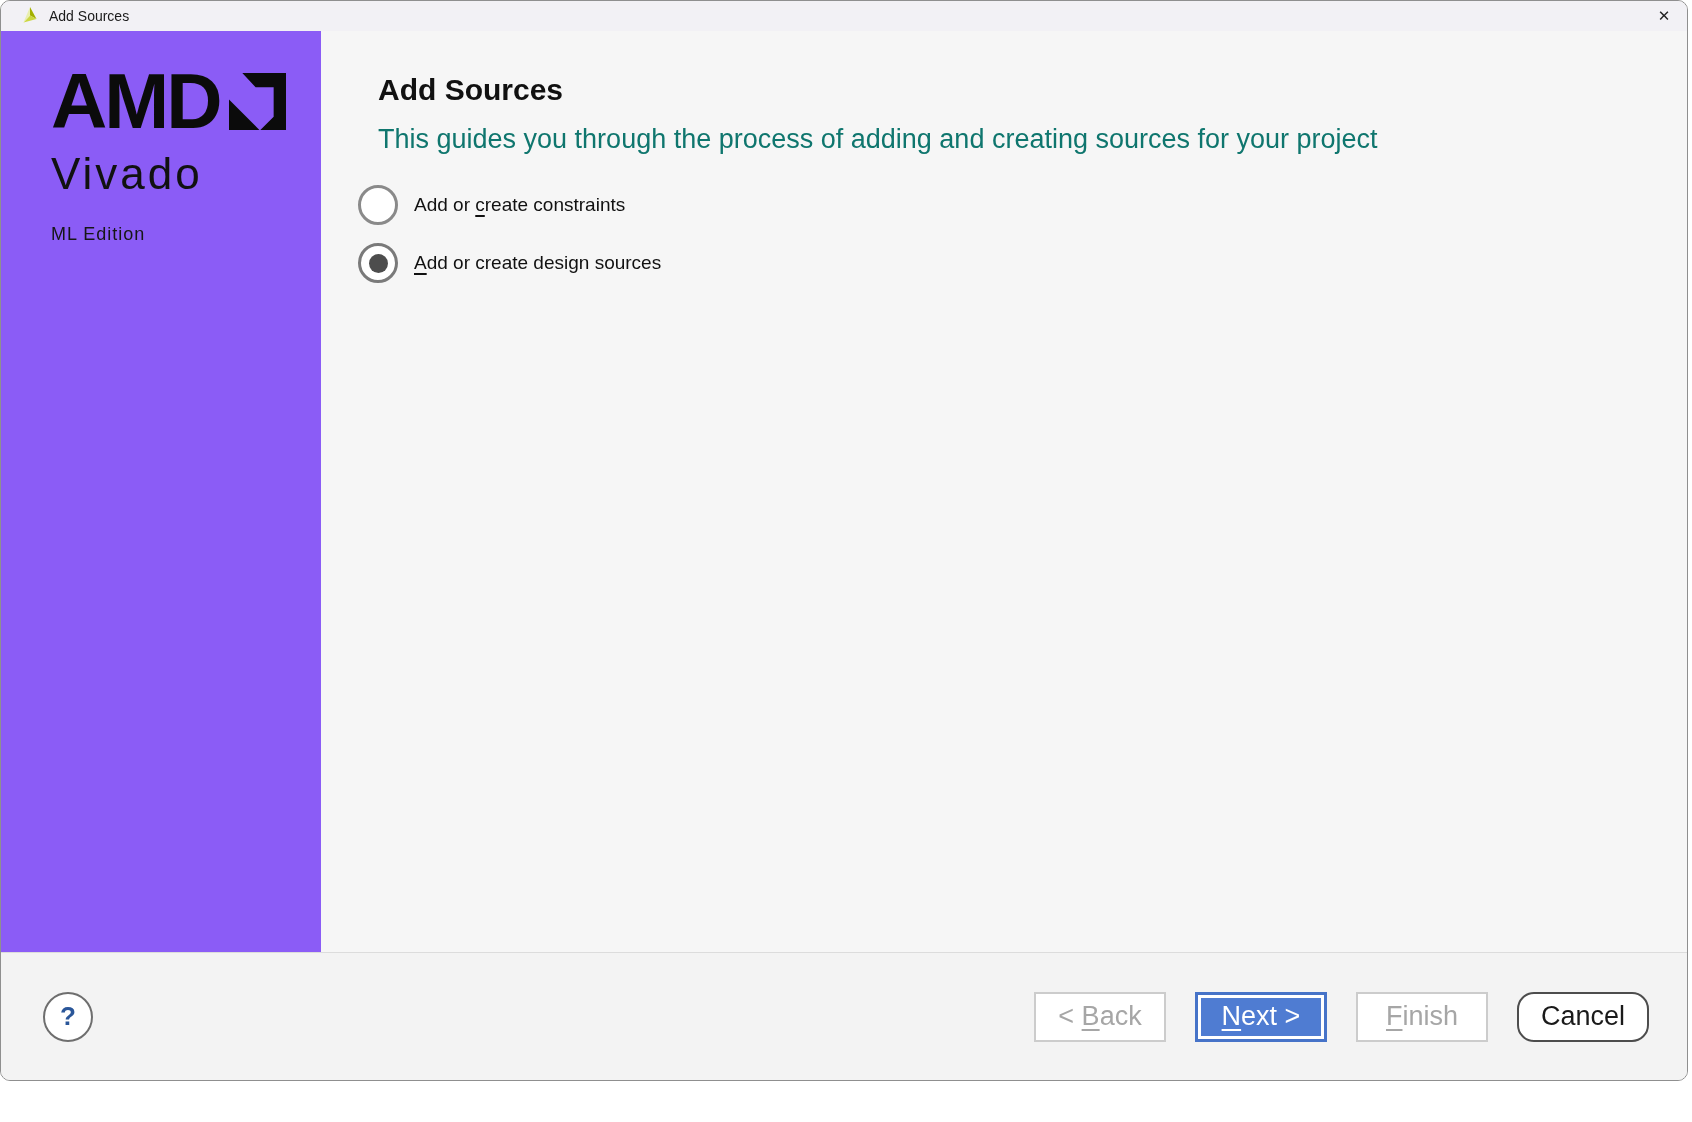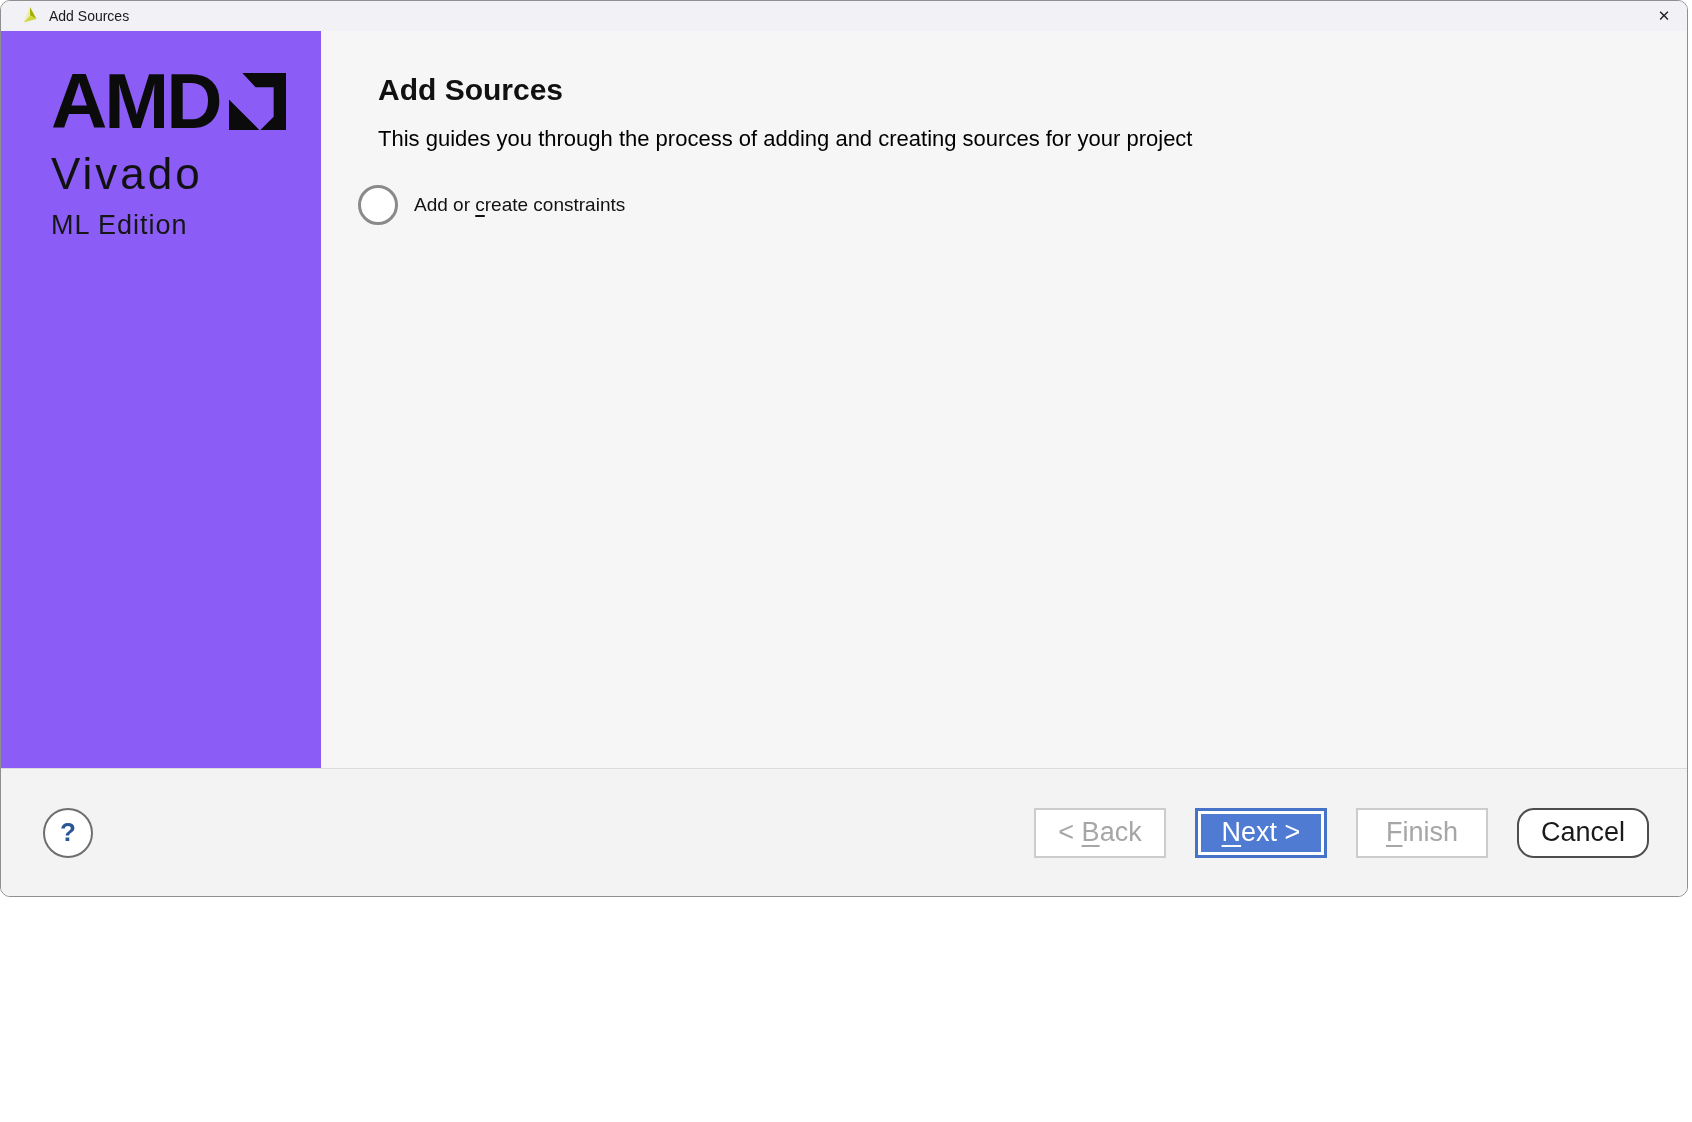--- a/index.html
+++ b/index.html
@@ -1,19 +1,19 @@
 <!DOCTYPE html>
 <html style="--accent-blue: #4f7cd2; --accent-border: #4673c8; --help-blue: #2a5699;"><head>
 <meta charset="utf-8">
 <style>
   * { margin: 0; padding: 0; box-sizing: border-box; }
   html, body { width: 1692px; height: 1122px; background: #ffffff; font-family: "Liberation Sans", sans-serif; }
 
   .window {
-    position: absolute; left: 0; top: 0; width: 1688px; height: 897px;
+    position: absolute; left: 0; top: 0; width: 1688px; height: 1081px;
     border: 1px solid #8f8f8f; border-radius: 10px; overflow: hidden;
     background: #f6f6f6;
   }
 
   
   .titlebar {
     height: 30px; background: #f2f1f5;
     display: flex; align-items: center; padding-left: 19px;
   }
   .app-icon { width: 20px; height: 20px; display: inline-flex; }
@@ -27,25 +27,25 @@
   
   .content { position: absolute; top: 30px; left: 0; right: 0; bottom: 128px; display: flex; }
   .sidebar {
     width: 320px; background: #8b5cf6; flex: none;
     padding: 42px 0 0 50px;
   }
   .amd-row { display: flex; align-items: flex-start; gap: 9px; }
   .amd-text { font-size: 78px; font-weight: bold; letter-spacing: -3px; line-height: 57px; color: #0b0b0b; }
   .amd-mark { width: 57px; height: 57px; }
   .vivado { margin-top: 19px; font-size: 44px; font-weight: normal; letter-spacing: 3px; color: #111; }
-  .edition { margin-top: 11px; font-size: 27px; letter-spacing: 1px; color: #161616; }
+  .edition { margin-top: 25px; font-size: 18px; letter-spacing: 1px; color: #161616; }
 
   .main { flex: 1; background: #f6f6f6; padding: 42px 60px 0 57px; }
   .main h1 { font-size: 30px; line-height: 34px; font-weight: bold; color: #111; }
-  .main .desc { margin-top: 16px; font-size: 22px; line-height: 32px; color: #000000; }
+  .main .desc { margin-top: 16px; font-size: 27px; line-height: 32px; color: #0f766e; }
 
   .options { margin-top: 28px; margin-left: -20px; }
   .option { display: flex; align-items: center; gap: 16px; margin-bottom: 14px; height: 44px; cursor: default; }
   .radio {
     width: 40px; height: 40px; flex: none; border-radius: 50%;
     border: 3px solid #8a8a8a; background: #fff;
     display: flex; align-items: center; justify-content: center;
   }
   .radio.state-on { border-color: #7a7a7a; }
   .radio.state-on::after { content: ""; width: 19px; height: 19px; border-radius: 50%; background: #4d4d4d; }
@@ -117,20 +117,24 @@
     <section class="main">
       <h1>Add Sources</h1>
       <p class="desc">This guides you through the process of adding and creating sources for your project</p>
 
       <div class="options">
         <label class="option">
           <span class="radio"></span>
           <span class="option-label"><span>Add or </span><u>c</u><span>reate constraints</span></span>
         </label>
 
+        <label class="option">
+          <span class="radio state-on"></span>
+          <span class="option-label"><span></span><u>A</u><span>dd or create design sources</span></span>
+        </label>
 
       </div>
     </section>
   </div>
 
   <footer class="footer">
     <button class="help">
         <span>?</span>
       </button>
 

